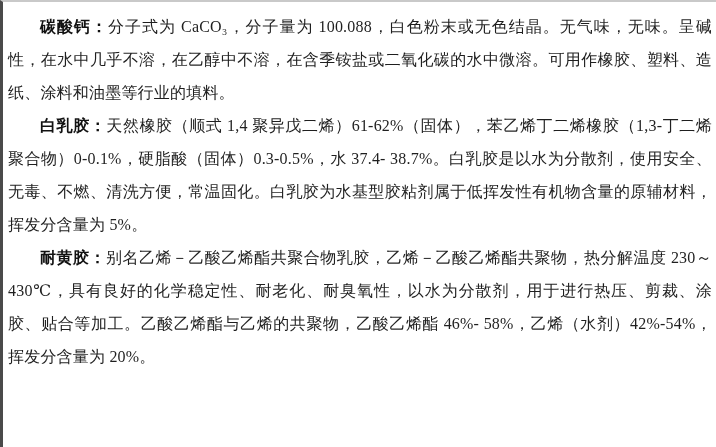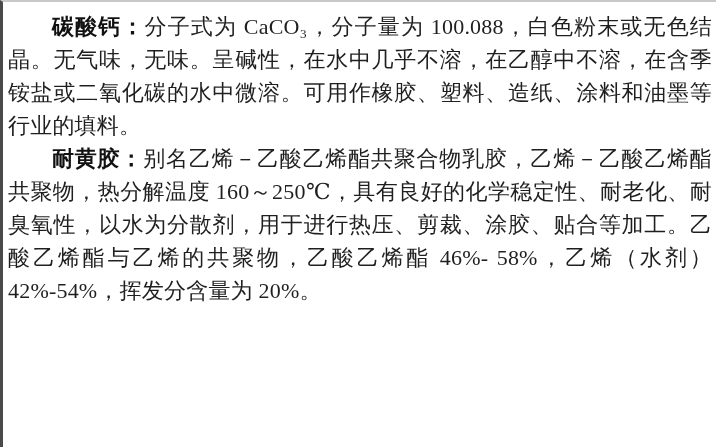--- a/index.html
+++ b/index.html
@@ -11,21 +11,21 @@
     position: relative;
     width: 716px;
     height: 447px;
     box-sizing: border-box;
     background: #ffffff;
     border-left: 3px solid #4a4a4a;
     border-top: 2px solid #c9c9c9;
     padding: 8px 4px 0 5px;
     overflow: hidden;
     font-family: "Liberation Serif", "DejaVu Serif", serif;
-    font-size: 22px;
+    font-size: 16px;
     line-height: 33px;
     color: #1f1f1f;
   }
   .para {
     margin: 0;
     text-indent: 2em;
     text-align: justify;
     letter-spacing: 0.2px;
   }
   .term {
@@ -39,19 +39,22 @@
 </style>
 </head>
 <body>
 
 <div class="page">
 
   <p class="para">
     <span class="term">碳酸钙：</span><span class="body-text">分子式为 CaCO₃，分子量为 100.088，白色粉末或无色结晶。无气味，无味。呈碱性，在水中几乎不溶，在乙醇中不溶，在含季铵盐或二氧化碳的水中微溶。可用作橡胶、塑料、造纸、涂料和油墨等行业的填料。</span>
   </p>
 
+  <p class="para">
+    <span class="term">白乳胶：</span><span class="body-text">天然橡胶（顺式 1,4 聚异戊二烯）61-62%（固体），苯乙烯丁二烯橡胶（1,3-丁二烯聚合物）0-0.1%，硬脂酸（固体）0.3-0.5%，水 37.4- 38.7%。白乳胶是以水为分散剂，使用安全、无毒、不燃、清洗方便，常温固化。白乳胶为水基型胶粘剂属于低挥发性有机物含量的原辅材料，挥发分含量为 5%。</span>
+  </p>
 
 
   <p class="para">
-    <span class="term">耐黄胶：</span><span class="body-text">别名乙烯－乙酸乙烯酯共聚合物乳胶，乙烯－乙酸乙烯酯共聚物，热分解温度 160～250℃，具有良好的化学稳定性、耐老化、耐臭氧性，以水为分散剂，用于进行热压、剪裁、涂胶、贴合等加工。乙酸乙烯酯与乙烯的共聚物，乙酸乙烯酯 46%- 58%，乙烯（水剂）42%-54%，挥发分含量为 20%。</span>
+    <span class="term">耐黄胶：</span><span class="body-text">别名乙烯－乙酸乙烯酯共聚合物乳胶，乙烯－乙酸乙烯酯共聚物，热分解温度 230～430℃，具有良好的化学稳定性、耐老化、耐臭氧性，以水为分散剂，用于进行热压、剪裁、涂胶、贴合等加工。乙酸乙烯酯与乙烯的共聚物，乙酸乙烯酯 46%- 58%，乙烯（水剂）42%-54%，挥发分含量为 20%。</span>
   </p>
 
 </div>
 
 </body></html>

